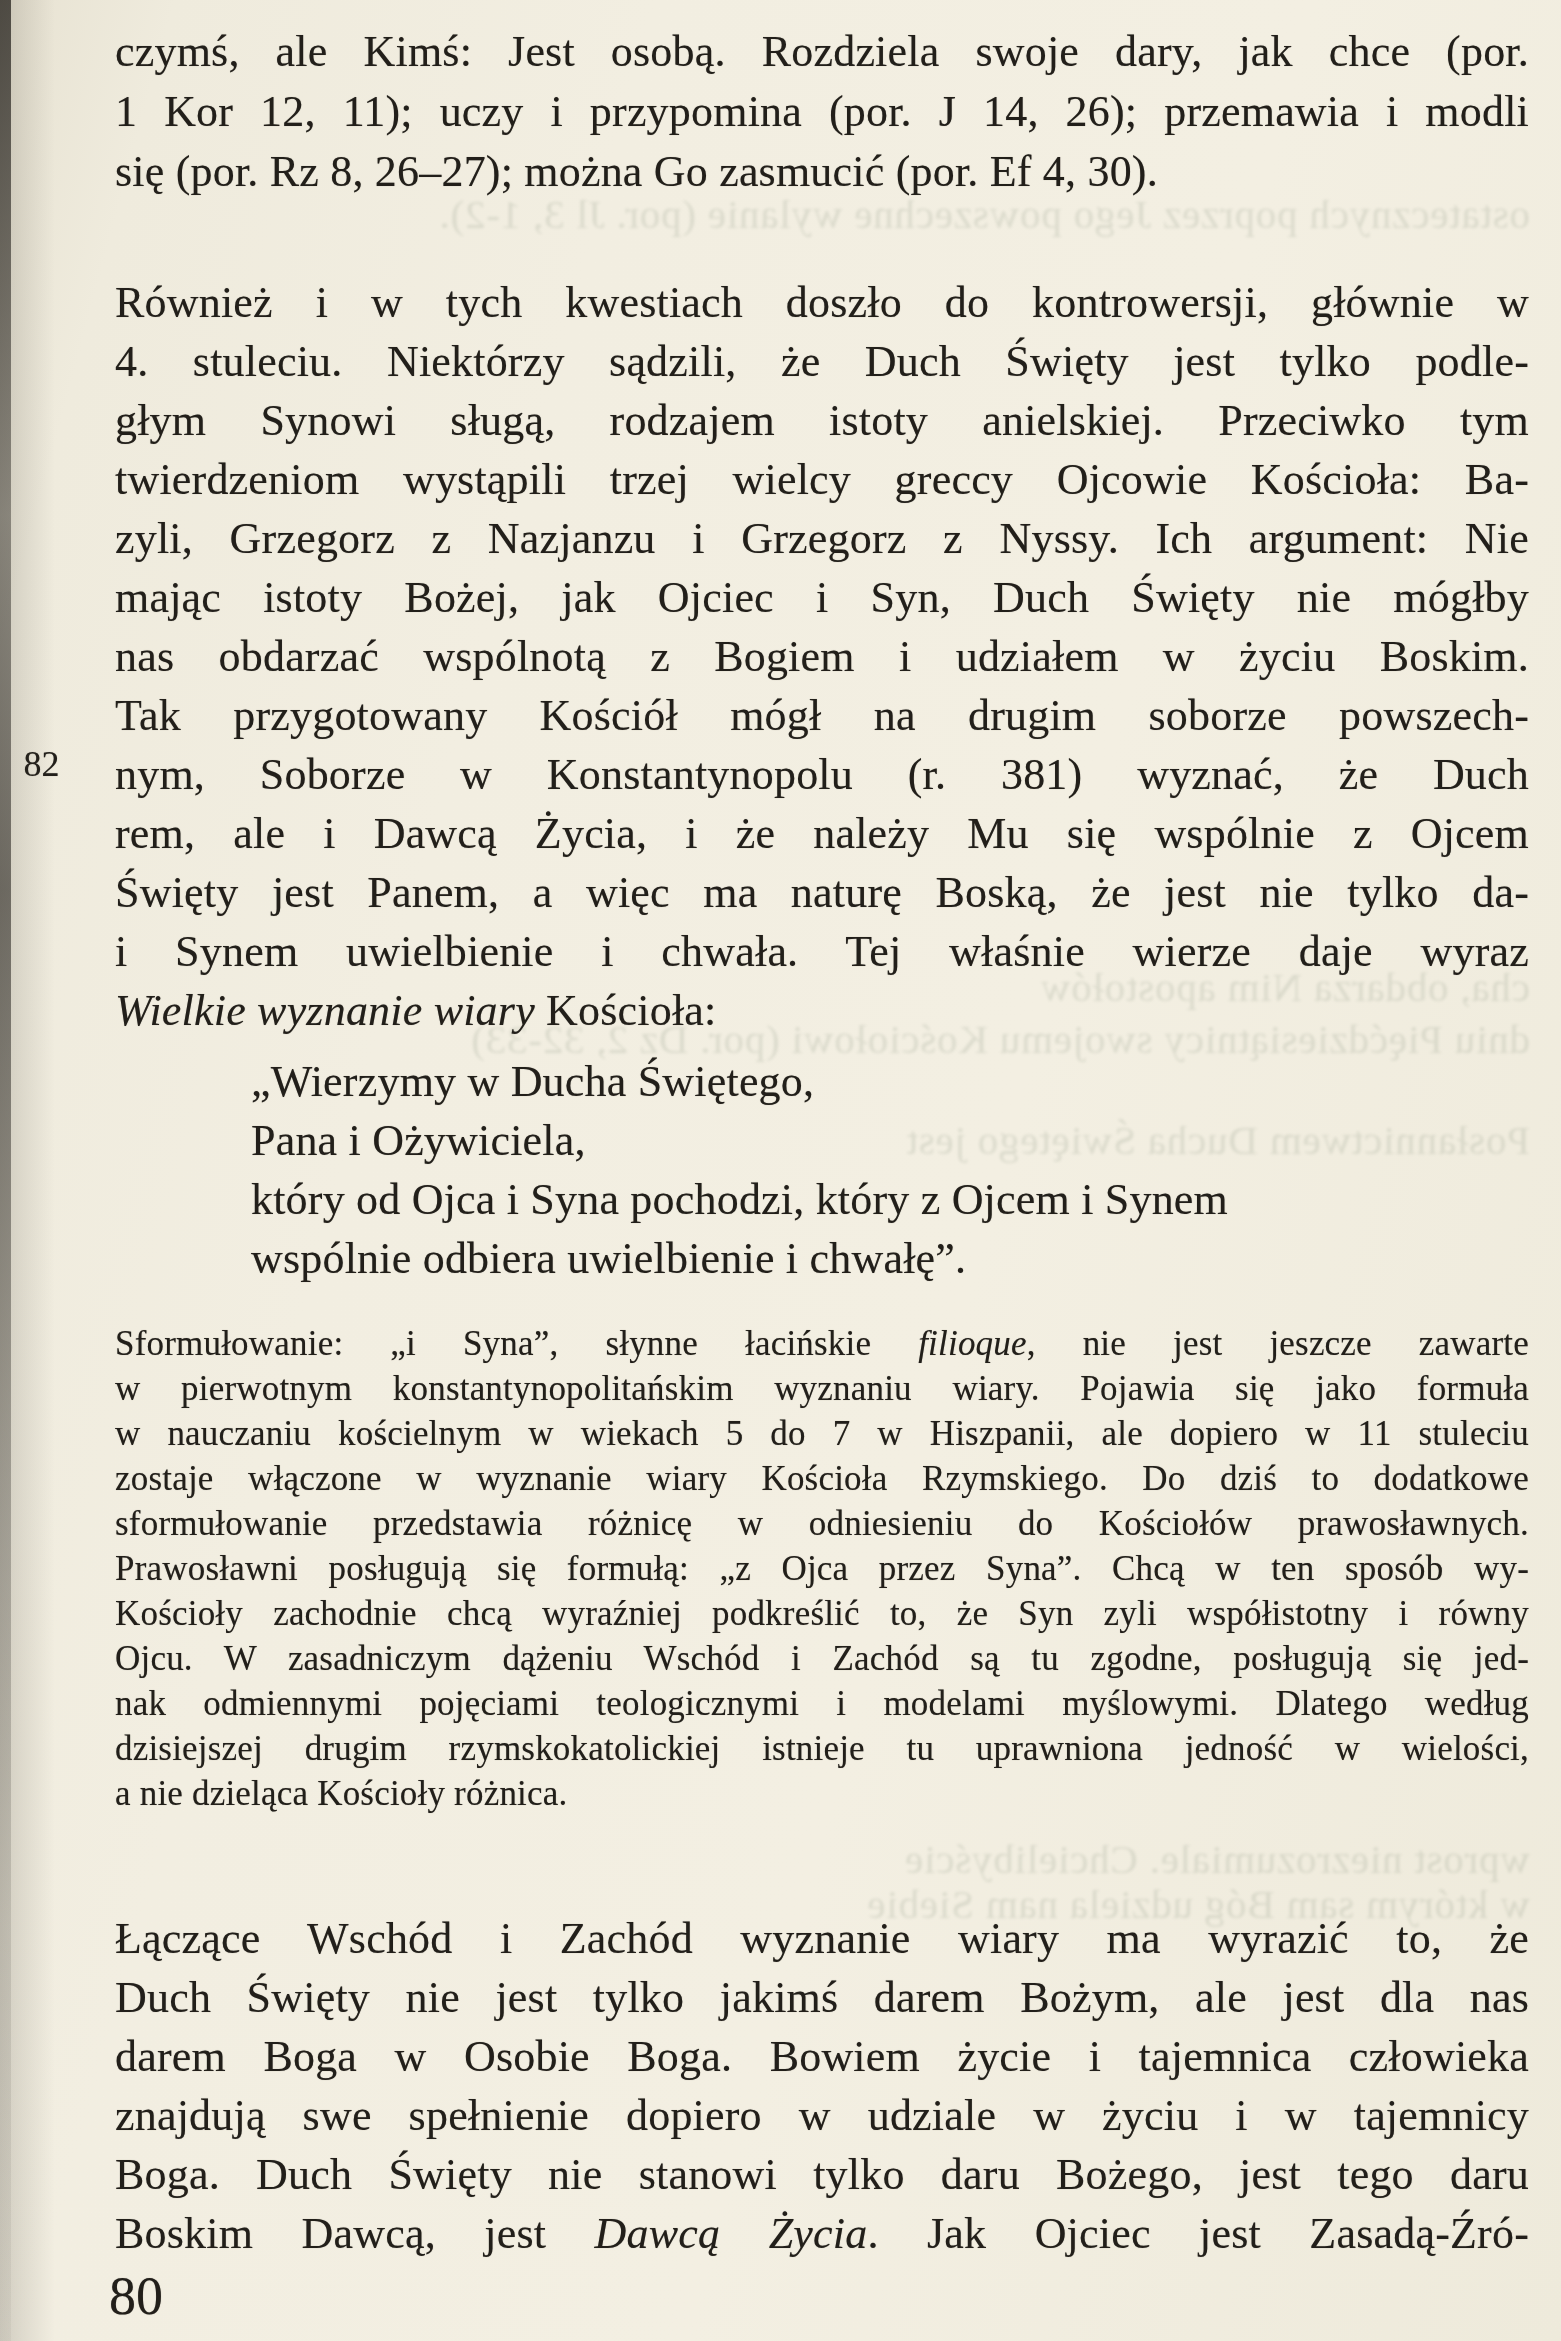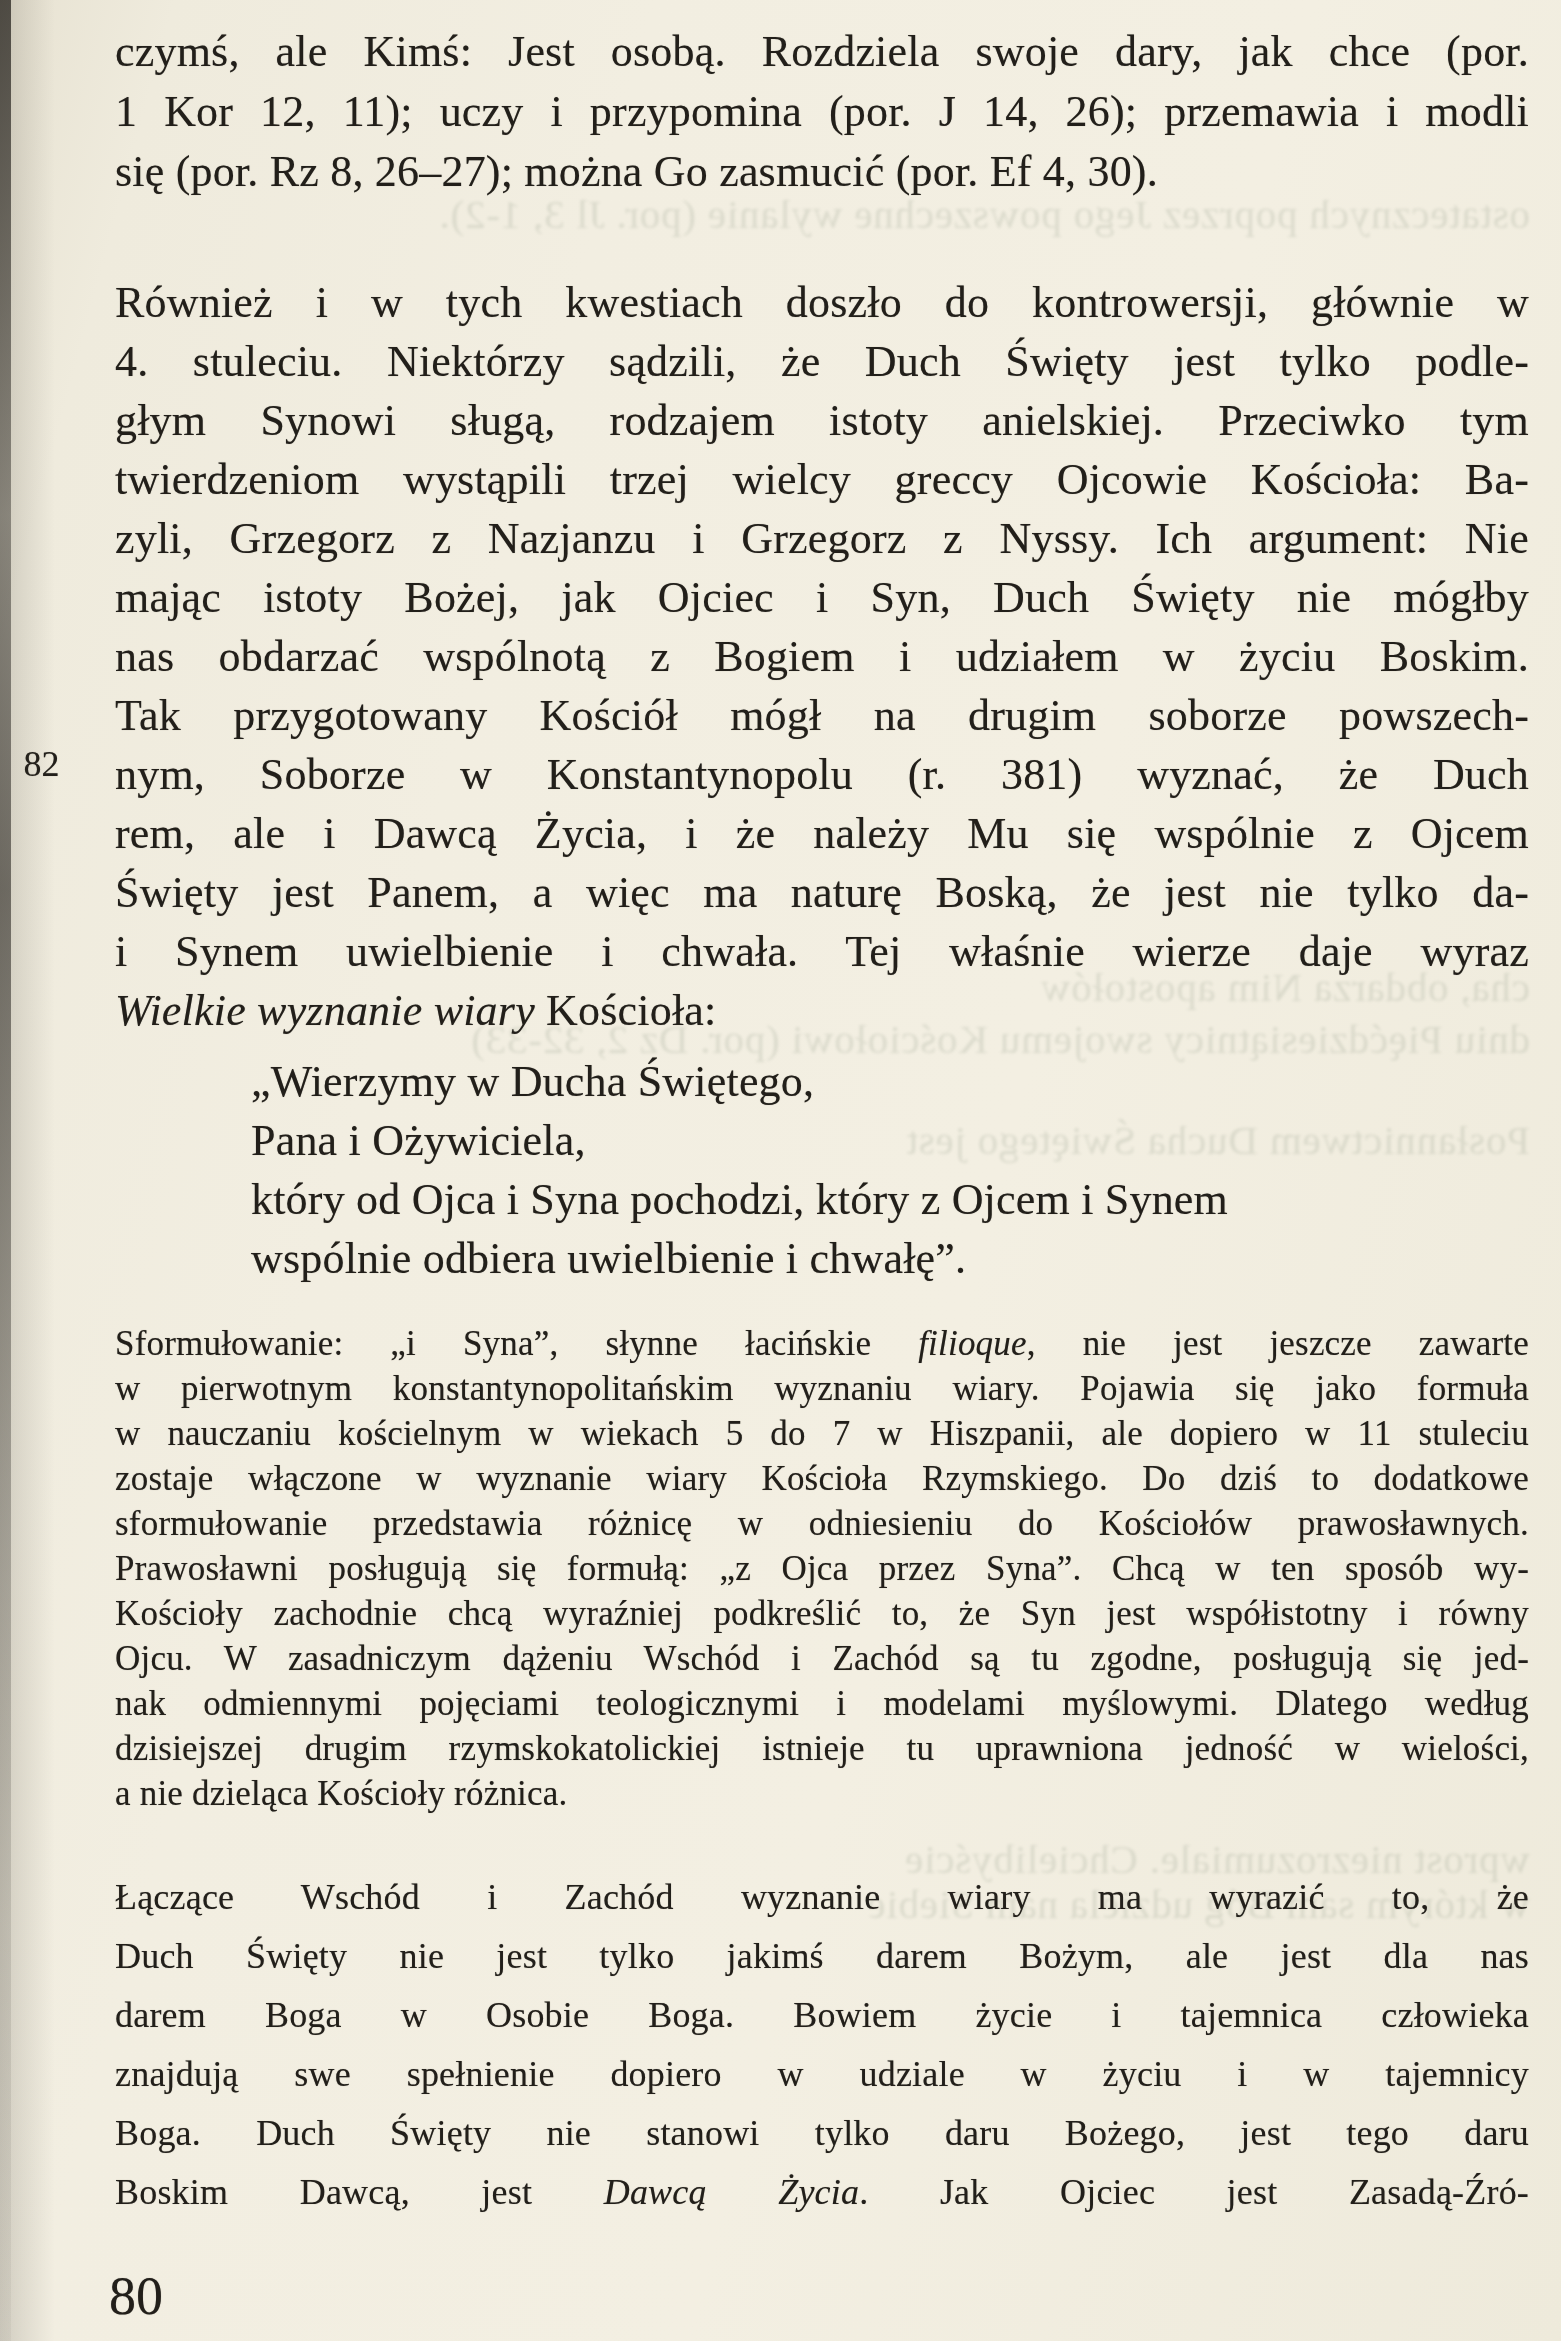--- a/index.html
+++ b/index.html
@@ -108,27 +108,27 @@
         <div class="tline">który od Ojca i Syna pochodzi, który z Ojcem i Synem</div>
         <div class="tline">wspólnie odbiera uwielbienie i chwałę”.</div>
       </div>
       <div class="block" style="top: 1321px; left: 108px; width: 1421px; font-size: 35px; line-height: 45px;">
         <div class="tline just">Sformułowanie: „i Syna”, słynne łacińskie <i>filioque</i>, nie jest jeszcze zawarte</div>
         <div class="tline just">w pierwotnym konstantynopolitańskim wyznaniu wiary. Pojawia się jako formuła</div>
         <div class="tline just">w nauczaniu kościelnym w wiekach 5 do 7 w Hiszpanii, ale dopiero w 11 stuleciu</div>
         <div class="tline just">zostaje włączone w wyznanie wiary Kościoła Rzymskiego. Do dziś to dodatkowe</div>
         <div class="tline just">sformułowanie przedstawia różnicę w odniesieniu do Kościołów prawosławnych.</div>
         <div class="tline just">Prawosławni posługują się formułą: „z Ojca przez Syna”. Chcą w ten sposób wy-</div>
-        <div class="tline just">Kościoły zachodnie chcą wyraźniej podkreślić to, że Syn jest współistotny i równy</div>
+        <div class="tline just">Kościoły zachodnie chcą wyraźniej podkreślić to, że Syn zyli współistotny i równy</div>
         <div class="tline just">Ojcu. W zasadniczym dążeniu Wschód i Zachód są tu zgodne, posługują się jed-</div>
         <div class="tline just">nak odmiennymi pojęciami teologicznymi i modelami myślowymi. Dlatego według</div>
         <div class="tline just">dzisiejszej drugim rzymskokatolickiej istnieje tu uprawniona jedność w wielości,</div>
         <div class="tline">a nie dzieląca Kościoły różnica.</div>
       </div>
-      <div class="block" style="top: 1868px; left: 108px; width: 1421px; font-size: 36px; line-height: 59px;">
+      <div class="block" style="top: 1909px; left: 108px; width: 1421px; font-size: 44px; line-height: 59px;">
         <div class="tline just">Łączące Wschód i Zachód wyznanie wiary ma wyrazić to, że</div>
         <div class="tline just">Duch Święty nie jest tylko jakimś darem Bożym, ale jest dla nas</div>
         <div class="tline just">darem Boga w Osobie Boga. Bowiem życie i tajemnica człowieka</div>
         <div class="tline just">znajdują swe spełnienie dopiero w udziale w życiu i w tajemnicy</div>
         <div class="tline just">Boga. Duch Święty nie stanowi tylko daru Bożego, jest tego daru</div>
         <div class="tline just">Boskim Dawcą, jest <i>Dawcą Życia</i>. Jak Ojciec jest Zasadą-Źró-</div>
       </div>
     </div>
 
   <div class="page-num" style="left:109px; top:2265px; font-size:54px;">80</div>

